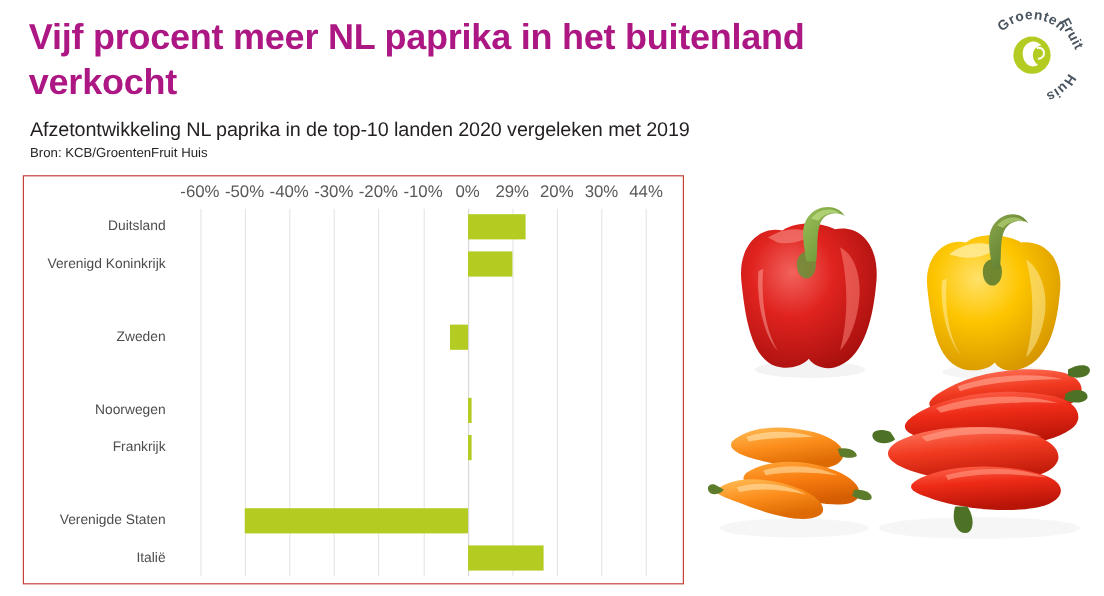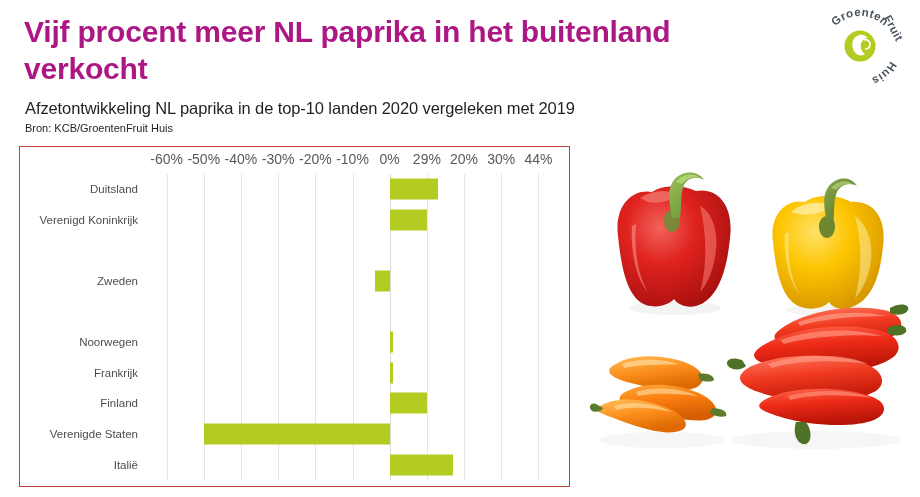--- a/index.html
+++ b/index.html
@@ -223,24 +223,20 @@
             <div class="bar" title="Zweden: -4%" style="left: 354.809px; width: 14.8727px; background: rgb(180, 204, 33);"></div>
           </div>
           <div class="row" style="top: 50%;">
             <div class="cat-label" style="right: 431px; color: rgb(77, 77, 77);">Noorwegen</div>
             <div class="bar" title="Noorwegen: 1%" style="left: 369.682px; width: 3.71818px; background: rgb(180, 204, 33);"></div>
           </div>
           <div class="row" style="top: 60%;">
             <div class="cat-label" style="right: 431px; color: rgb(77, 77, 77);">Frankrijk</div>
             <div class="bar" title="Frankrijk: 1%" style="left: 369.682px; width: 3.71818px; background: rgb(180, 204, 33);"></div>
           </div>
-          <div class="row" style="top: 70%;">
-            <div class="cat-label" style="right: 431px; color: rgb(77, 77, 77);">Finland</div>
-            <div class="bar" title="Finland: 10%" style="left: 369.682px; width: 37.1818px; background: rgb(180, 204, 33);"></div>
-          </div>
           <div class="row" style="top: 80%;">
             <div class="cat-label" style="right: 431px; color: rgb(77, 77, 77);">Verenigde Staten</div>
             <div class="bar" title="Verenigde Staten: -50%" style="left: 183.773px; width: 185.909px; background: rgb(180, 204, 33);"></div>
           </div>
           <div class="row" style="top: 90%;">
             <div class="cat-label" style="right: 431px; color: rgb(77, 77, 77);">Italië</div>
             <div class="bar" title="Italië: 17%" style="left: 369.682px; width: 63.2091px; background: rgb(180, 204, 33);"></div>
           </div>
         </div>
     </div>

